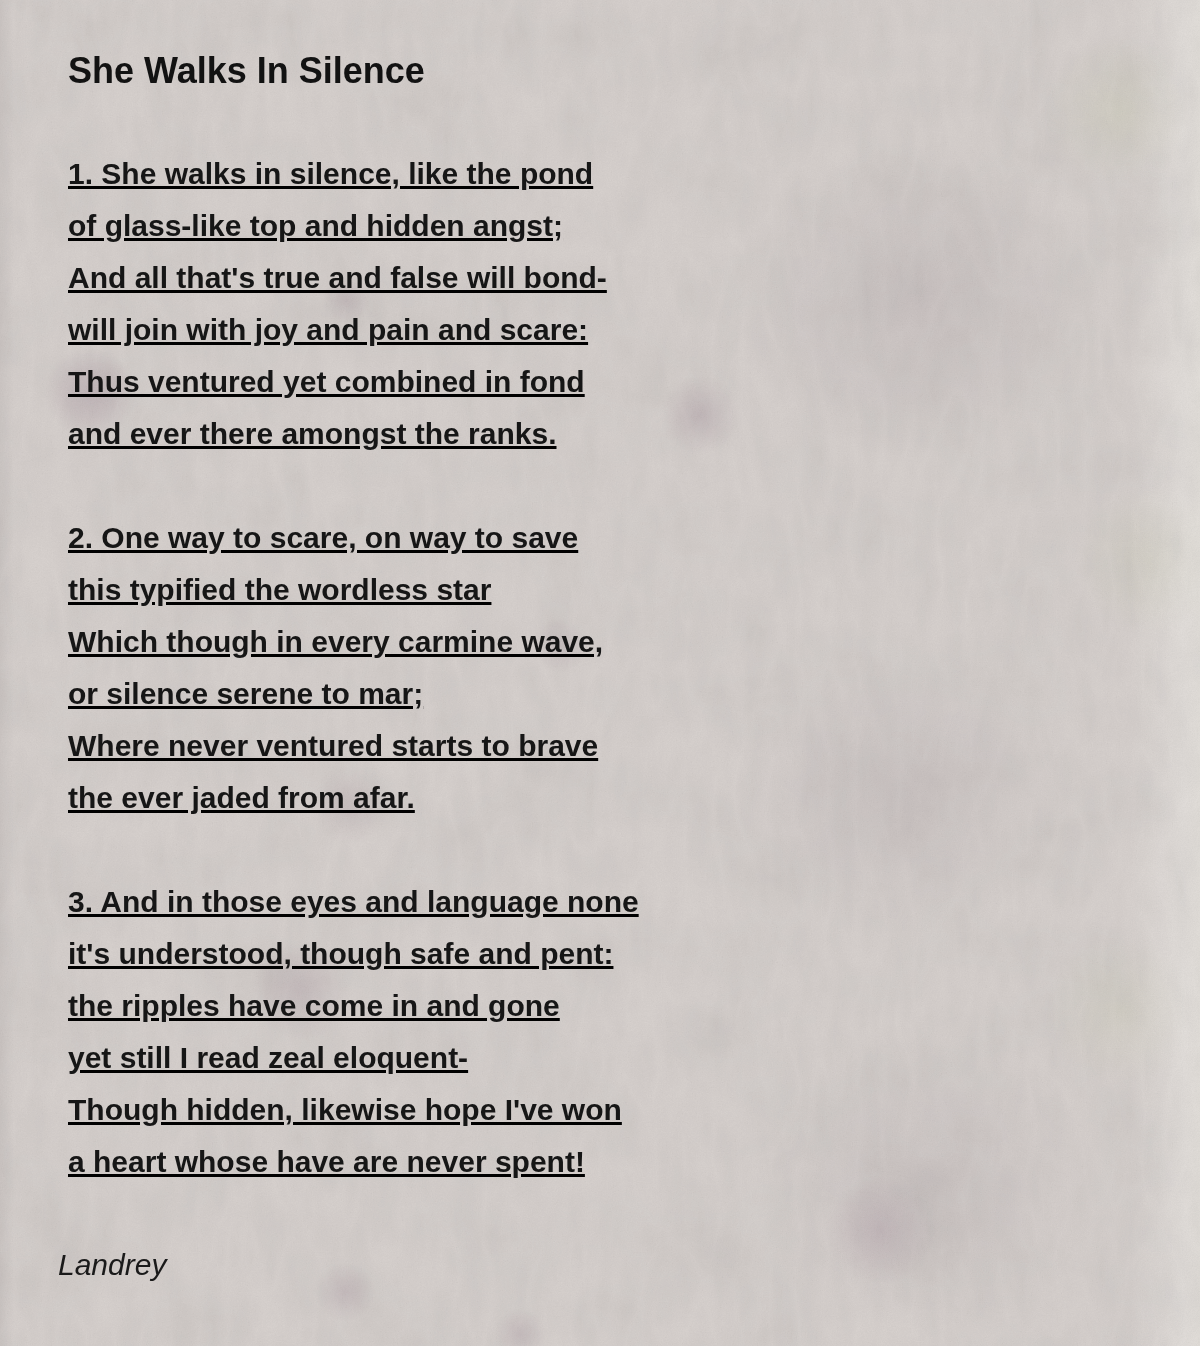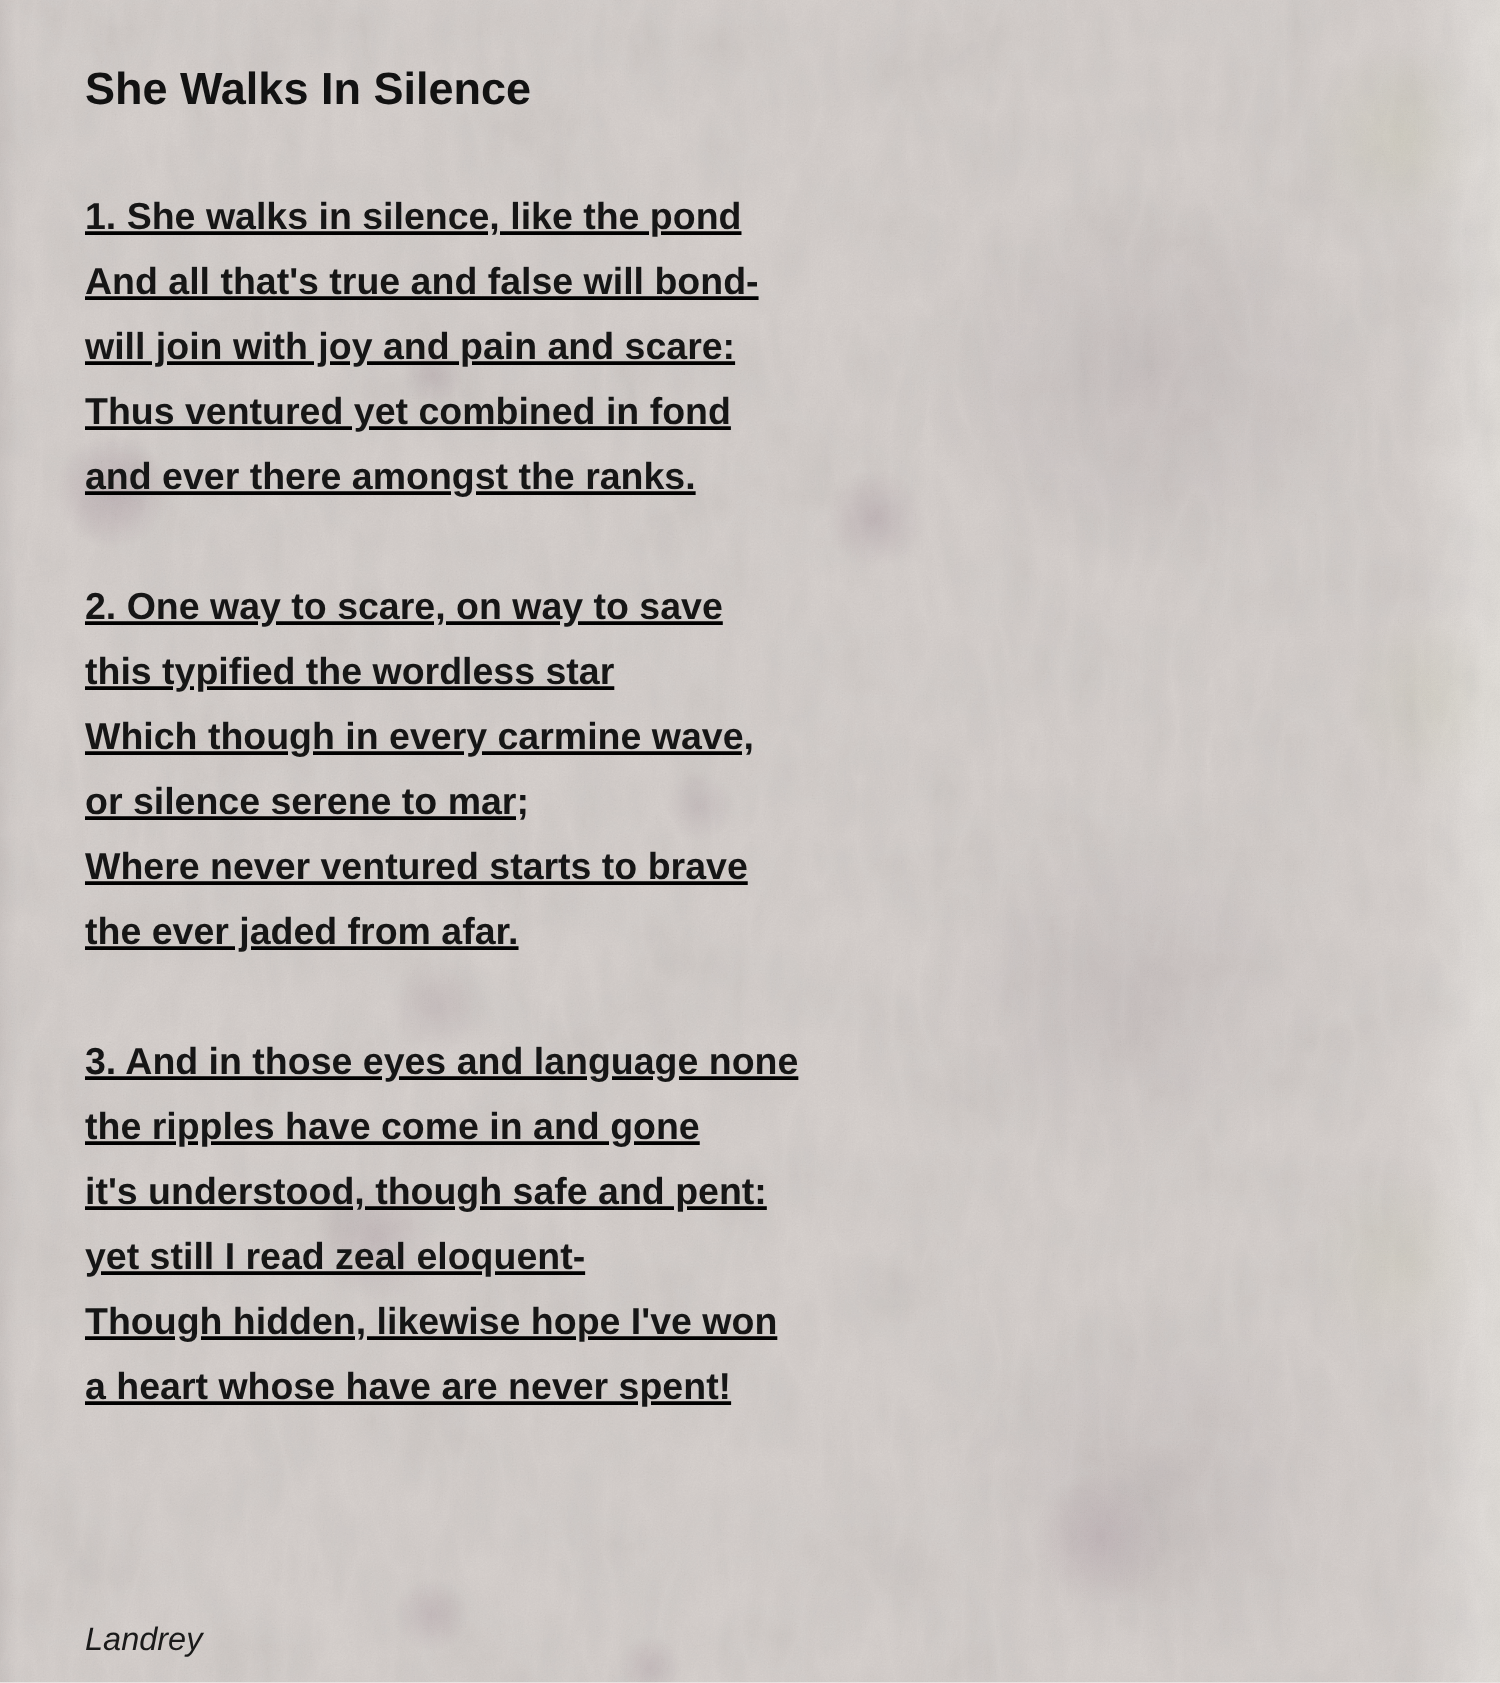--- a/index.html
+++ b/index.html
@@ -58,28 +58,27 @@
   .line {
     height: 52px;
     line-height: 52px;
     font-size: 30px;
     font-weight: bold;
     color: #161616;
     white-space: nowrap;
   }
   .author {
     position: absolute;
-    left: 68px;
+    left: 58px;
     top: 1248px;
-    font-size: 26px;
+    font-size: 30px;
     font-style: italic;
     font-weight: normal;
     color: #1a1a1a;
     white-space: nowrap;
-    margin-top: 48px;
   }
 </style>
 </head>
 <body>
 
 <div class="page">
 
   <div class="blobs"></div>
 
   <svg class="tex tex-mottle" width="1200" height="1346" xmlns="http://www.w3.org/2000/svg">
@@ -113,39 +112,40 @@
   </svg>
 
   <div class="content">
 
     <h1 class="title">She Walks In Silence</h1>
 
     <div class="poem-body">
 
       <div class="stanza">
         <div class="line">1. She walks in silence, like the pond</div>
+        <div class="line">of glass-like top and hidden angst;</div>
         <div class="line">And all that's true and false will bond-</div>
         <div class="line">will join with joy and pain and scare:</div>
         <div class="line">Thus ventured yet combined in fond</div>
         <div class="line">and ever there amongst the ranks.</div>
       </div>
 
       <div class="stanza">
         <div class="line">2. One way to scare, on way to save</div>
         <div class="line">this typified the wordless star</div>
         <div class="line">Which though in every carmine wave,</div>
         <div class="line">or silence serene to mar;</div>
         <div class="line">Where never ventured starts to brave</div>
         <div class="line">the ever jaded from afar.</div>
       </div>
 
       <div class="stanza">
         <div class="line">3. And in those eyes and language none</div>
+        <div class="line">it's understood, though safe and pent:</div>
         <div class="line">the ripples have come in and gone</div>
-        <div class="line">it's understood, though safe and pent:</div>
         <div class="line">yet still I read zeal eloquent-</div>
         <div class="line">Though hidden, likewise hope I've won</div>
         <div class="line">a heart whose have are never spent!</div>
       </div>
 
     </div>
 
     <div class="author">Landrey</div>
 
   </div>

